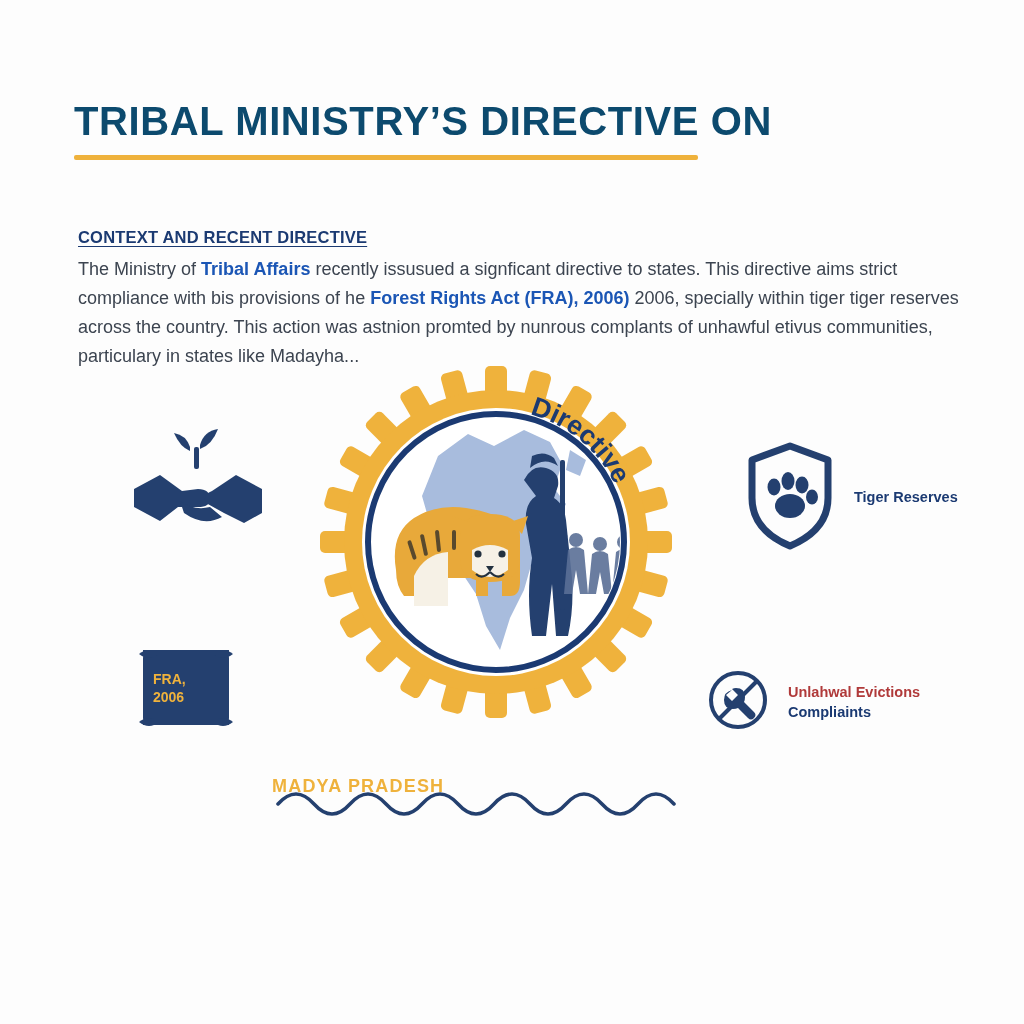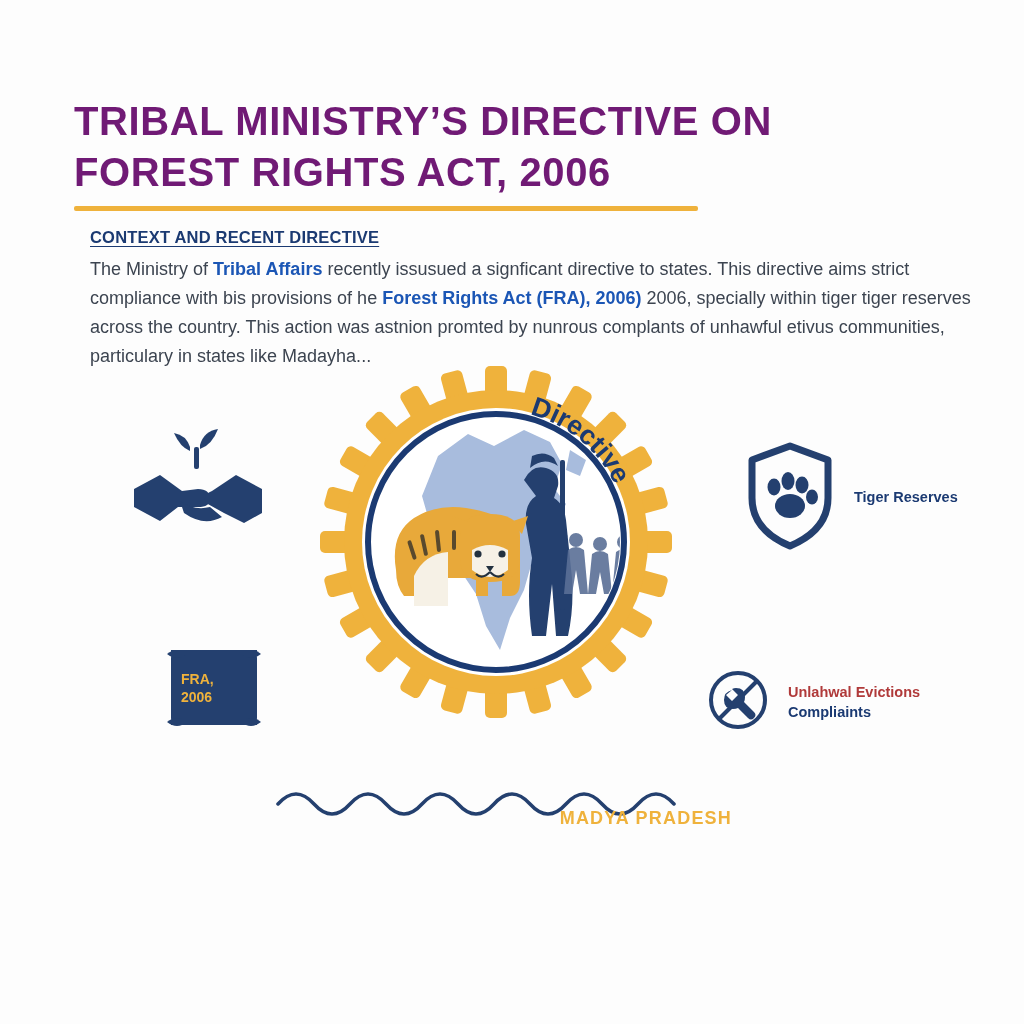--- a/index.html
+++ b/index.html
@@ -23,41 +23,41 @@
   
   .header {
     position: absolute;
     left: 74px;
     top: 96px;
     width: 876px;
   }
   .title {
     font-size: 40px;
     font-weight: bold;
-    color: #701a75;
+    color: #0c4a6e;
     letter-spacing: 0.6px;
     line-height: 1.28;
     margin: 0;
     text-align: left;
   }
   .title-line2 {
     display: block;
   }
   .title-underline {
     margin-top: 8px;
     width: 624px;
     height: 5px;
     background: #efb23c;
     border-radius: 2px;
   }
 
   
   .context {
     position: absolute;
-    left: 90px;
+    left: 78px;
     top: 228px;
     width: 890px;
   }
   .context-heading {
     font-size: 16.5px;
     font-weight: bold;
     color: #1b3a72;
     letter-spacing: 0.2px;
     text-decoration: underline;
     text-underline-offset: 3px;
@@ -96,38 +96,38 @@
     color: #1b3a72;
     line-height: 1.35;
   }
   .item-label.two {
     white-space: pre-line;
   }
 
   .item-handshake { left: 108px; top: 424px; width: 180px; text-align: center; }
   .item-handshake .icon-wrap { height: 130px; display:flex; align-items:center; justify-content:center; }
 
-  .item-scroll { left: 124px; top: 640px; width: 180px; text-align: center; }
+  .item-scroll { left: 96px; top: 640px; width: 180px; text-align: center; }
 
   .item-shield { left: 744px; top: 440px; width: 230px; display: flex; align-items: center; gap: 14px; }
   .item-shield .icon-wrap { width: 96px; flex: none; }
 
   .item-evictions { left: 706px; top: 668px; width: 280px; display: flex; align-items: center; gap: 12px; }
   .item-evictions .icon-wrap { width: 70px; flex: none; }
   .evict-text { line-height: 1.4; }
   .evict-line1 { font-size: 14.5px; font-weight: bold; color: #b03a3a; }
   .evict-line2 { font-size: 14.5px; font-weight: bold; color: #1b3a72; }
 
   
   .caption {
     position: absolute;
     left: 272px;
-    top: 808px;
+    top: 776px;
     width: 460px;
-    text-align: right;
+    text-align: left;
   }
   .caption-text {
     font-size: 18px;
     font-weight: bold;
     color: #efb23c;
     letter-spacing: 1.2px;
     position: relative;
     z-index: 2;
   }
   .squiggle {
@@ -140,21 +140,20 @@
   }
 </style>
 </head>
 <body>
 
 <div class="page">
 
   <div class="header">
     <h1 class="title">
       <span>TRIBAL MINISTRY’S DIRECTIVE ON</span>
-      <span class="title-line2">FOREST RIGHTS ACT, 2006</span>
     </h1>
     <div class="title-underline"></div>
   </div>
 
   <div class="context">
     <div class="context-heading">CONTEXT AND RECENT DIRECTIVE</div>
     <p class="context-body"><span>The Ministry of </span><span class="hl">Tribal Affairs</span><span> recently issusued a signficant directive to states. This directive aims strict compliance with bis provisions of he </span><span class="hl">Forest Rights Act (FRA), 2006)</span><span>  2006,   specially within tiger tiger reserves across the country. This action was astnion promted by nunrous complants of unhawful etivus communities, particulary in states like Madayha...</span></p>
   </div>
 
   <div class="emblem">

